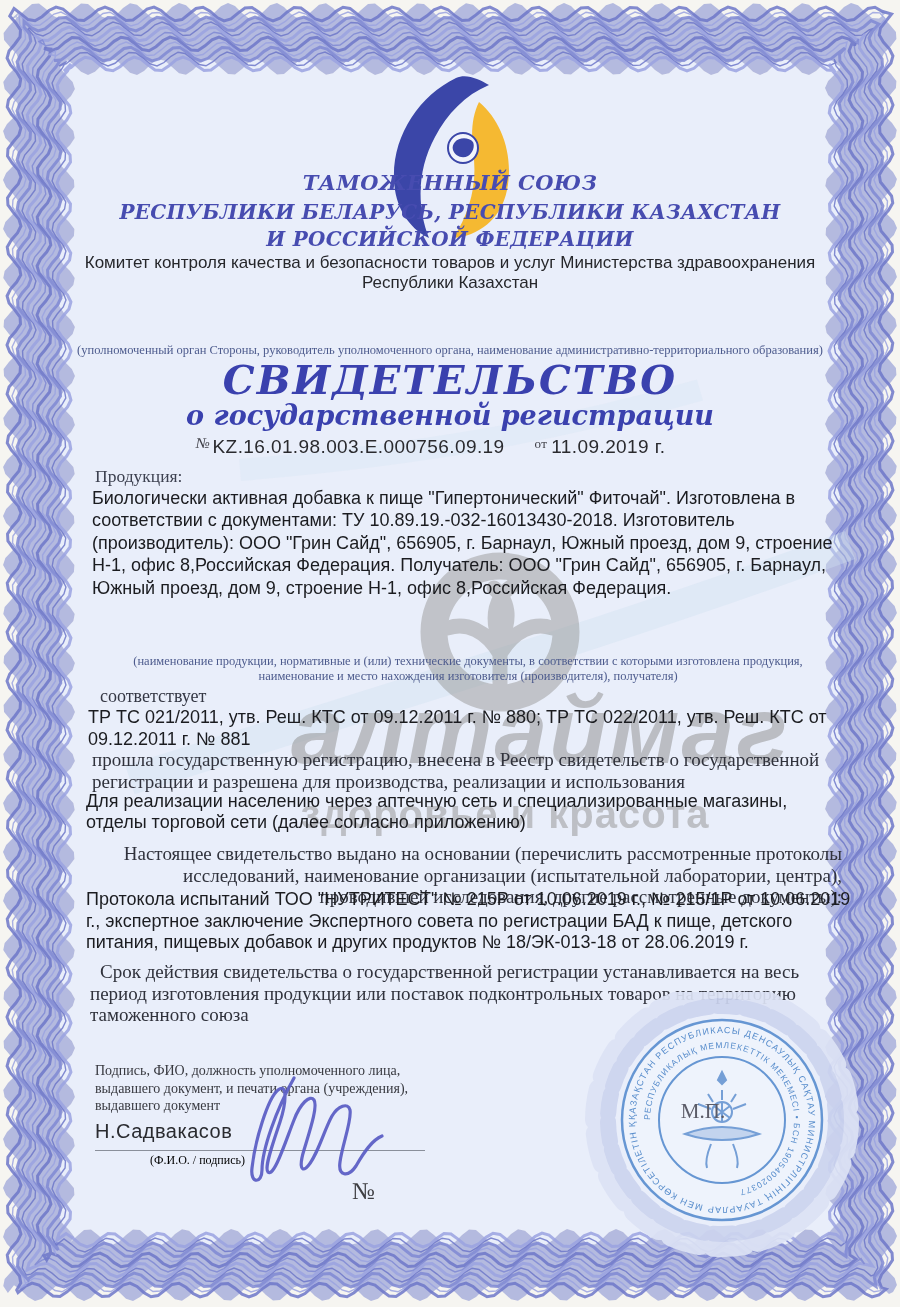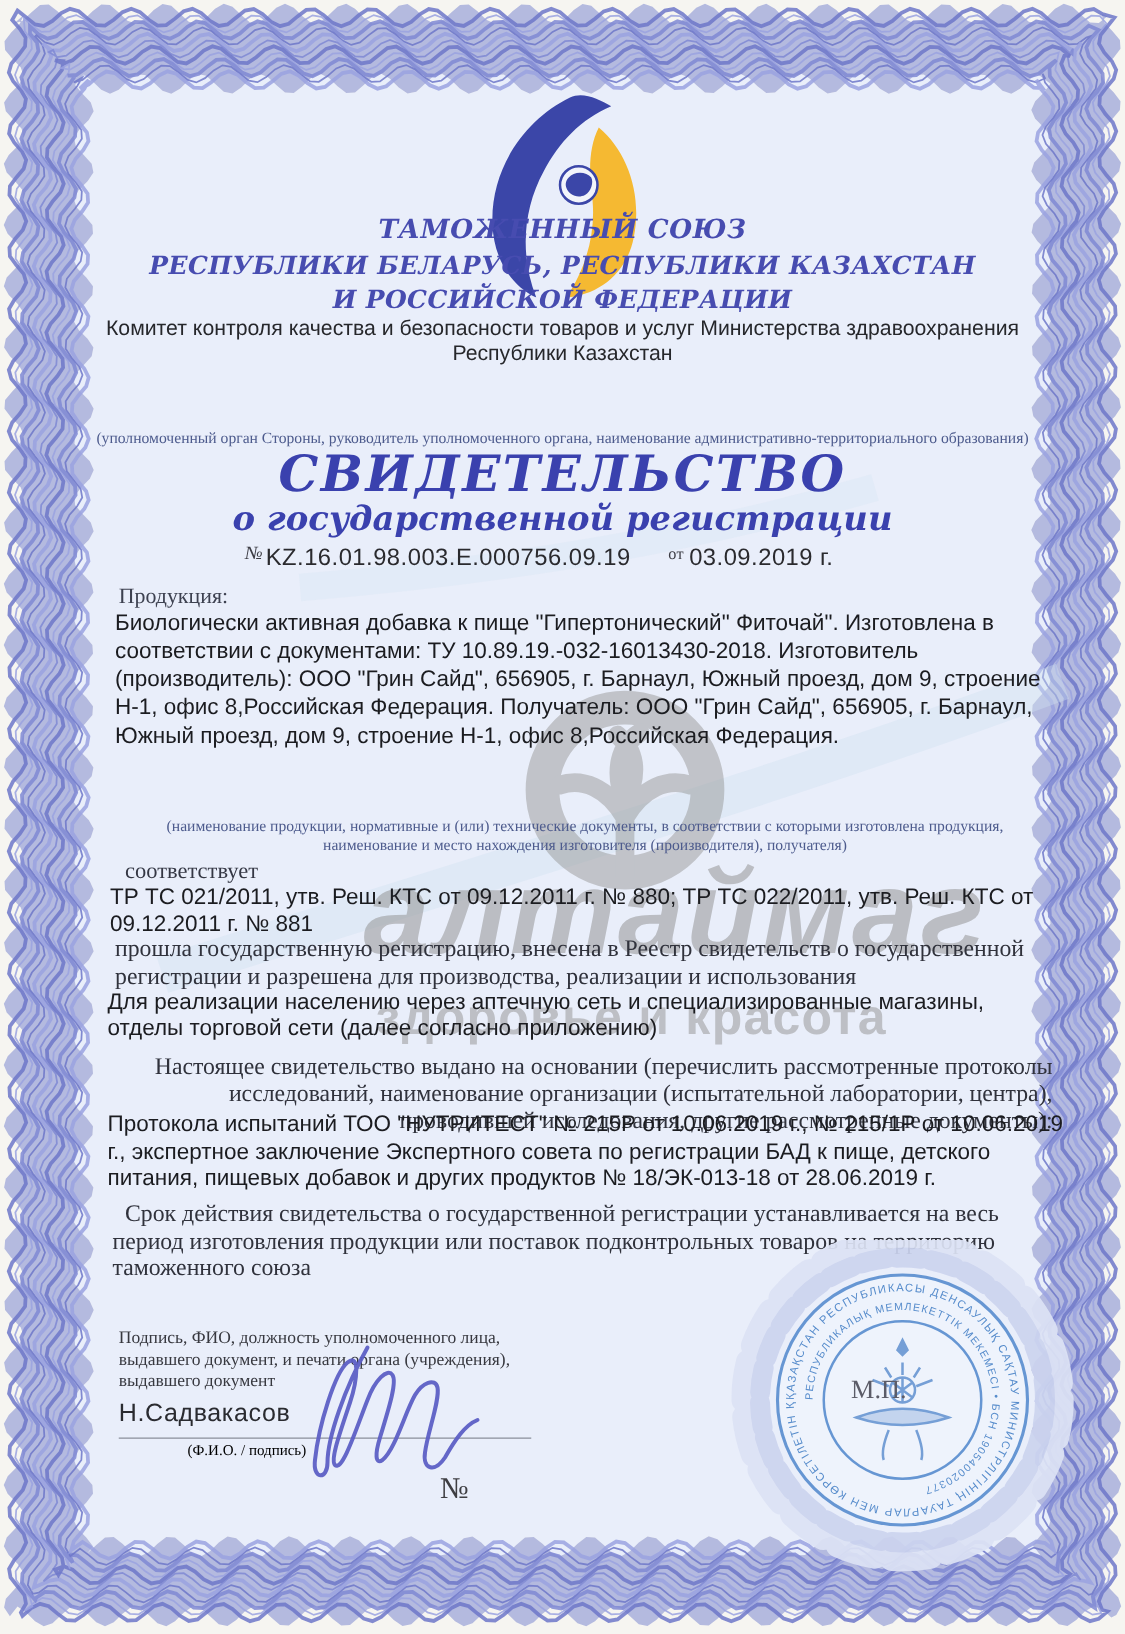--- a/index.html
+++ b/index.html
@@ -99,21 +99,21 @@
     <div class="union-l1">ТАМОЖЕННЫЙ СОЮЗ</div>
     <div class="union-l2">РЕСПУБЛИКИ БЕЛАРУСЬ, РЕСПУБЛИКИ КАЗАХСТАН</div>
     <div class="union-l3">И РОССИЙСКОЙ ФЕДЕРАЦИИ</div>
   </div>
   <div class="abs ctr note-sm note1 z2">(уполномоченный орган Стороны, руководитель уполномоченного органа, наименование административно-территориального образования)</div>
 
   <div class="abs ctr cert-title titleF z2">СВИДЕТЕЛЬСТВО</div>
   <div class="abs ctr cert-sub titleF z2">о государственной регистрации</div>
 
   <div class="abs numline z2">
-    <span class="num-mark">№</span><span>KZ.16.01.98.003.Е.000756.09.19</span><span class="date-mark">от</span><span>03.09.2019 г.</span>
+    <span class="num-mark">№</span><span>KZ.16.01.98.003.Е.000756.09.19</span><span class="date-mark">от</span><span>11.09.2019 г.</span>
   </div>
 
   <div class="abs serifF prod-label z2">Продукция:</div>
   <div class="abs prod-text z2">Биологически активная добавка к пище "Гипертонический" Фиточай". Изготовлена в соответствии с документами: ТУ 10.89.19.-032-16013430-2018. Изготовитель (производитель): ООО "Грин Сайд", 656905, г. Барнаул, Южный проезд, дом 9, строение Н-1, офис 8,Российская Федерация.  Получатель: ООО "Грин Сайд", 656905, г. Барнаул, Южный проезд, дом 9, строение Н-1, офис 8,Российская Федерация.</div>
   <div class="abs ctr note-sm note2 z2">(наименование продукции, нормативные и (или) технические документы, в соответствии с которыми изготовлена продукция, наименование и место нахождения изготовителя (производителя), получателя)</div>
   <div class="abs serifF conf-label z2">соответствует</div>
   <div class="abs conf-text z2">ТР ТС 021/2011, утв. Реш. КТС от 09.12.2011 г. № 880; ТР ТС 022/2011, утв. Реш. КТС от 09.12.2011 г. № 881</div>
   <div class="abs serifF reg-text z2">прошла государственную регистрацию, внесена в Реестр свидетельств о государственной регистрации и разрешена для производства, реализации и использования</div>
   <div class="abs sale-text z2">Для реализации населению через аптечную сеть и специализированные магазины, отделы торговой сети (далее согласно приложению)</div>
   <div class="abs serifF basis-text z2">Настоящее свидетельство выдано на основании (перечислить рассмотренные протоколы исследований, наименование организации  (испытательной лаборатории, центра), проводившей исследования, другие рассмотренные документы):</div>

